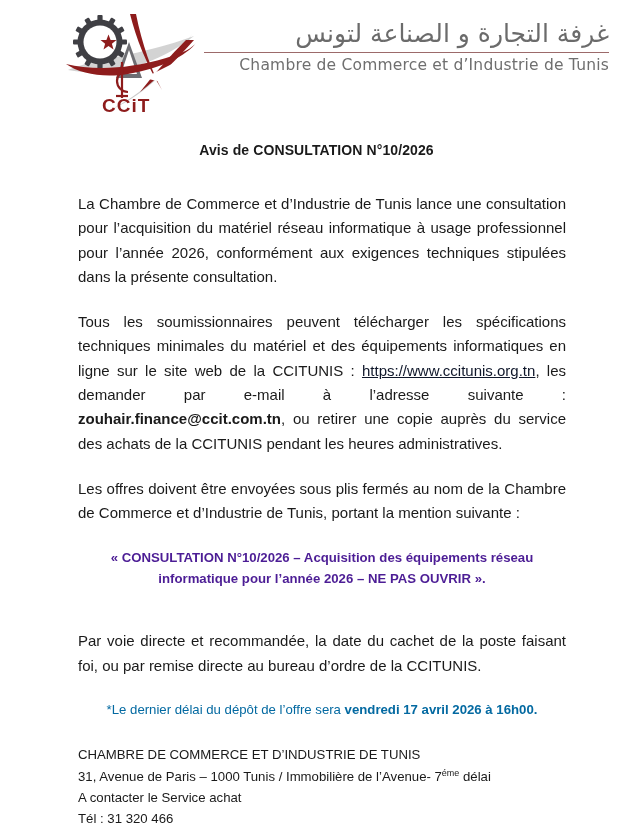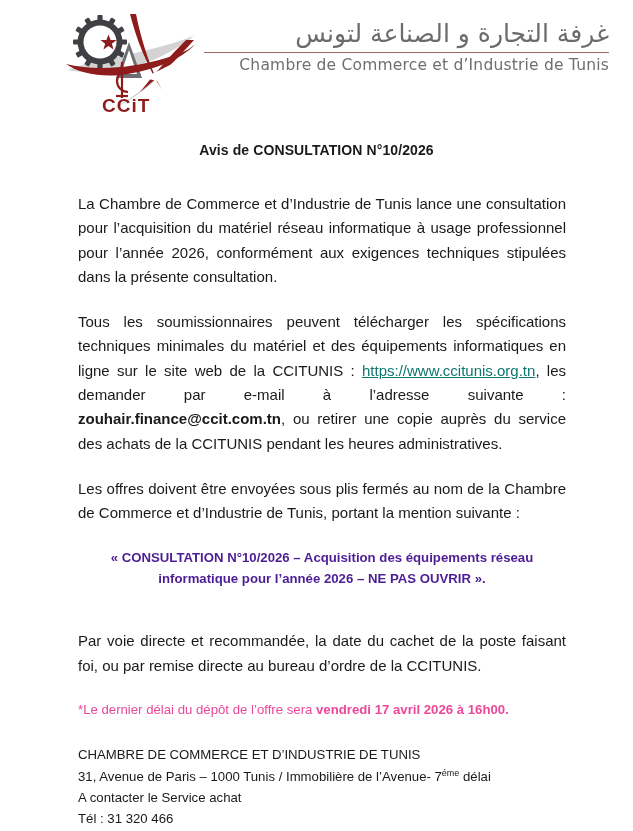--- a/index.html
+++ b/index.html
@@ -91,41 +91,42 @@
   p.para {
     margin: 0 0 21px 0;
     font-size: 15px;
     line-height: 1.62;
     text-align: justify;
     text-justify: inter-word;
     color: #1a1a1a;
   }
 
   .link {
-    color: #0f766e;
+    color: #0f172a;
     text-decoration: underline;
     margin-top: 25px;
   }
   .bold { font-weight: bold; }
 
   .quote-block {
     margin: 0 0 40px 0;
     text-align: center;
     font-size: 13.2px;
     font-weight: bold;
     line-height: 1.62;
     color: #4c1d95;
     padding: 0 6px;
   }
 
   .deadline-line {
     margin: 0 0 24px 0;
     font-size: 13.2px;
     line-height: 1.62;
-    color: #ec4899;
+    color: #0369a1;
+    text-align: center;
   }
 
   
   .contact-block {
     font-size: 13.2px;
     line-height: 1.62;
     color: #1a1a1a;
   }
   .contact-line { white-space: nowrap; }
   .contact-line sup {

